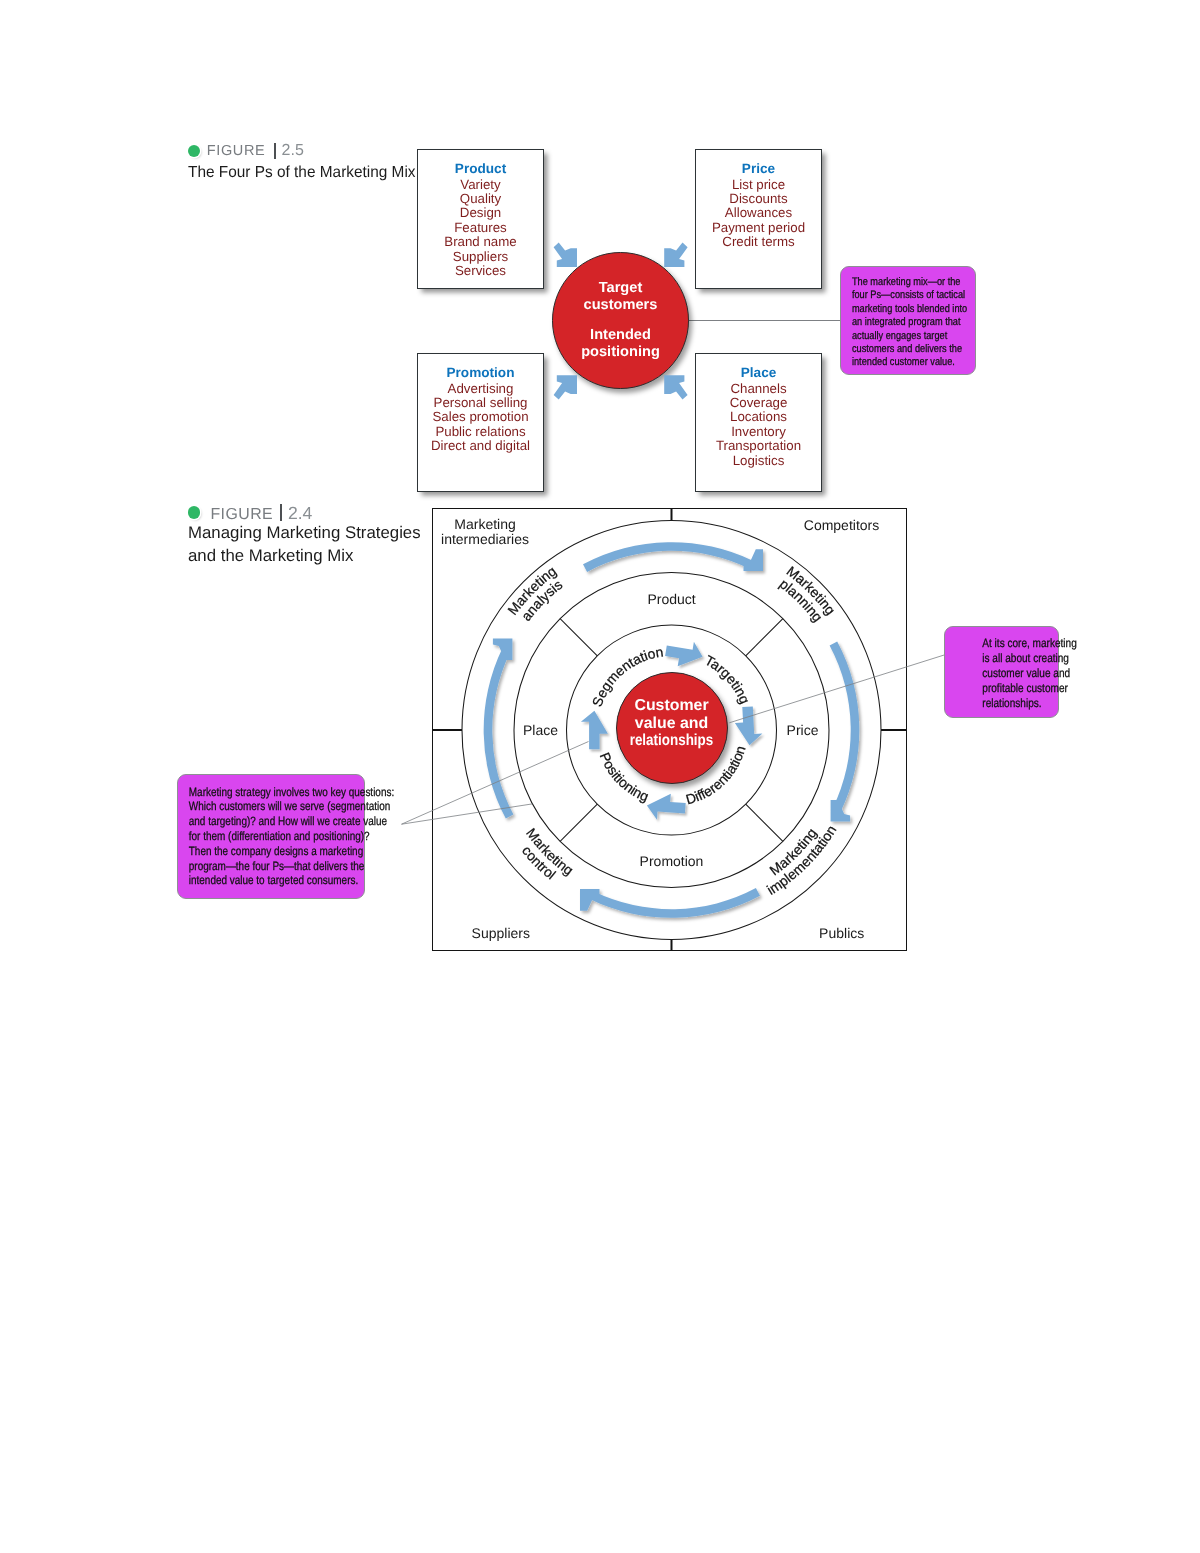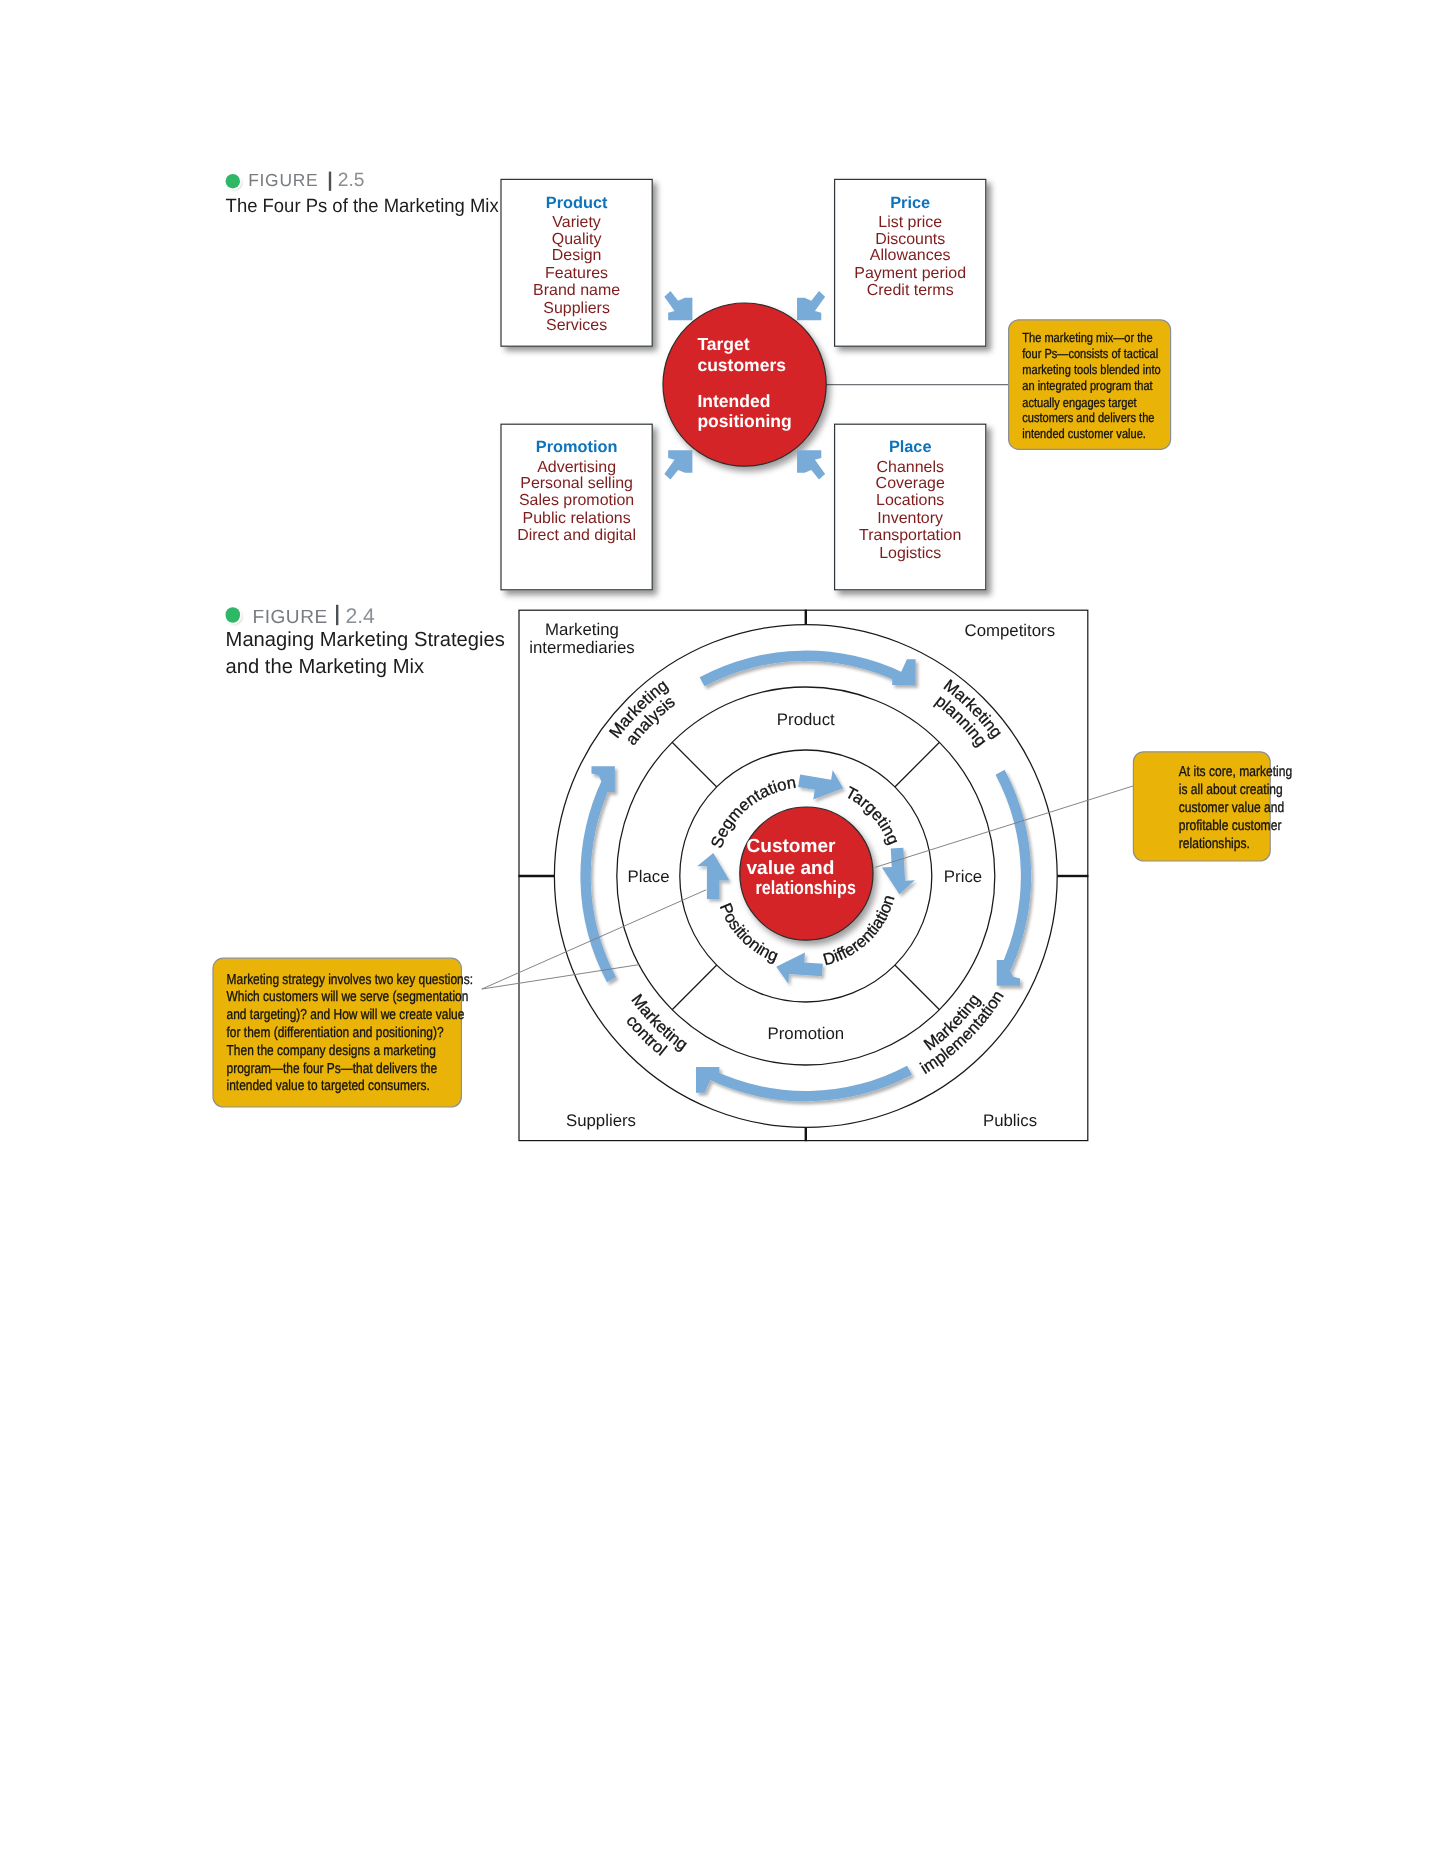--- a/index.html
+++ b/index.html
@@ -26,25 +26,25 @@
 
   
   .pbox{position:absolute;background:#fff;border:1.5px solid #2e3437;
         box-shadow:3.5px 3.5px 5px rgba(0,0,0,.42);text-align:center;box-sizing:border-box;}
   .pbox .ph{color:#0d73bc;font-weight:bold;font-size:13.6px;line-height:16.2px;padding-top:11.3px;}
   .pbox .pl{color:#7f1d1d;font-size:13.3px;line-height:14.43px;}
 
   
   .redc{position:absolute;border-radius:50%;background:#d42428;
         border:1.4px solid #2b2b2b;box-shadow:3px 4px 5px rgba(0,0,0,.38);
-        color:#fff;font-weight:bold;box-sizing:border-box;
+        color:#fff;font-weight:bold;text-align:center;box-sizing:border-box;
         display:flex;align-items:center;justify-content:center;}
 
   
-  .callout{position:absolute;border:1px solid #8d9093;border-radius:9px;background:#eab308;
+  .callout{position:absolute;border:1px solid #8d9093;border-radius:9px;background:#d946ef;
            box-sizing:border-box;}
   .callout .ctxt{color:#111;font-family:"Liberation Sans",sans-serif;
                  transform-origin:left top;-webkit-text-stroke:0.26px #111;}
 
   
   .fbox{position:absolute;border:1.55px solid #141414;background:#fff;box-sizing:border-box;}
   .lbl{position:absolute;font-size:14px;color:#1a1a1a;white-space:nowrap;
        text-align:center;line-height:16px;}
   svg{position:absolute;overflow:visible;}
   .ringtext{font-family:"Liberation Sans",sans-serif;fill:#141414;stroke:#141414;stroke-width:.25;}
@@ -228,15 +228,15 @@
 <svg style="left:0;top:0;width:1200px;height:1553px;pointer-events:none;">
   <line x1="729.3" y1="722.8" x2="947" y2="654.1" stroke="#7c8084" stroke-width="0.8"></line>
   <line x1="588.5" y1="741.5" x2="401.5" y2="824.2" stroke="#7c8084" stroke-width="0.8"></line>
   <line x1="532.3" y1="803.9" x2="401.5" y2="824.2" stroke="#7c8084" stroke-width="0.8"></line>
 </svg>
 
 <div class="callout" style="left:944px;top:626px;width:115px;height:92px;padding-left:26px;">
   <div class="ctxt" style="padding:9px 0 0 13.5px;width:120px;font-size:12px;line-height:15.05px;transform:scaleX(.838);">At its core, marketing is all about creating customer value and profitable customer relationships.</div>
 </div>
 
-<div class="callout" style="left:177px;top:798px;width:208px;height:125px;">
+<div class="callout" style="left:177px;top:774px;width:188px;height:125px;">
   <div class="ctxt" style="padding:9.7px 0 0 13px;width:248px;font-size:12px;line-height:14.8px;transform:scaleX(.83);">Marketing strategy involves two key questions: Which customers will we serve (segmentation and targeting)? and How will we create value for them (differentiation and positioning)? Then the company designs a marketing program—the four Ps—that delivers the intended value to targeted consumers.</div>
 </div>
 
 </body></html>

